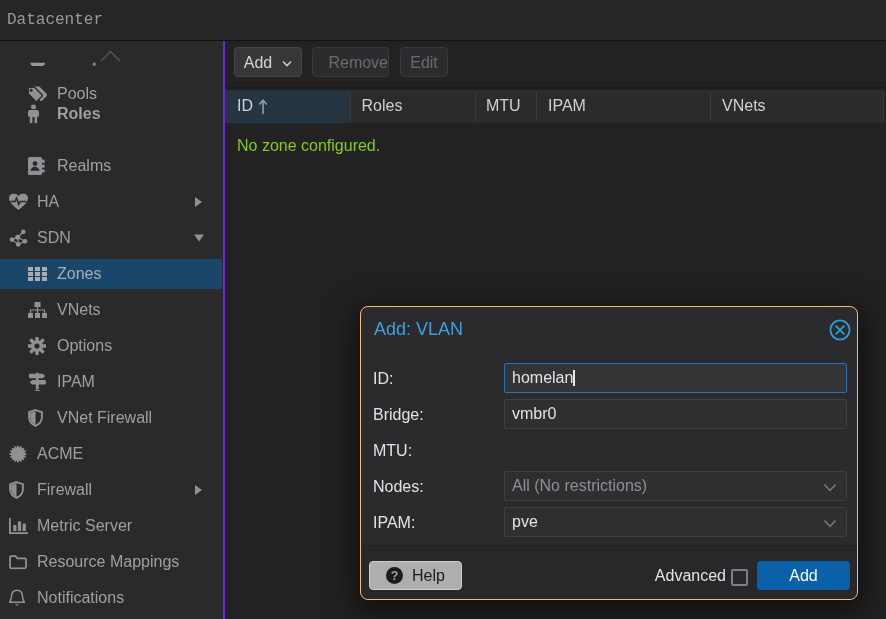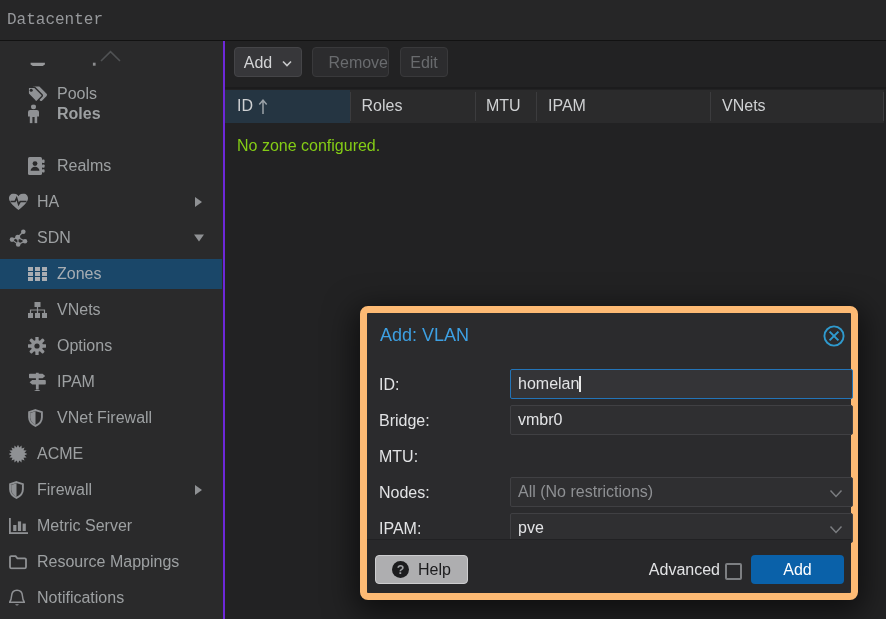--- a/index.html
+++ b/index.html
@@ -25,21 +25,21 @@
   .btn{position:absolute;top:6px;height:30px;border-radius:4px;box-sizing:border-box;
        text-align:center;line-height:29px;}
   .btn.en{background:#37373a;border:1px solid #454548;color:#d3d4d6;}
   .btn.dis{background:#2c2c2e;border:1px solid #39393b;color:#696b6e;}
   
   #ghead{left:0;top:48.5px;width:659px;height:33px;background:#2b2b2c;color:#cfd1d3;}
   #ghead .cell{position:absolute;top:0;height:33px;box-sizing:border-box;}
   #ghead .sep{position:absolute;top:2px;height:29px;width:1px;background:#3c3c3e;}
   
   #modal{left:360px;top:306px;width:498px;height:294px;background:#2b2b2d;border-radius:8px;
-         box-shadow:0 8px 30px 6px rgba(0,0,0,0.55);border:7px solid #fdba74;box-sizing:border-box;}
+         box-shadow:0 8px 30px 6px rgba(0,0,0,0.55);border:1px solid #fdba74;box-sizing:border-box;}
   #modal .title{position:absolute;left:13px;top:12px;font-size:18px;color:#3da0e3;}
   .frow{position:absolute;left:0;width:100%;height:30px;}
   .frow .flbl{position:absolute;left:12px;top:7px;color:#e2e3e5;}
   .inp{position:absolute;left:143px;top:0;width:343px;height:30px;box-sizing:border-box;
        background:#2f2f31;border:1px solid #404043;border-radius:2px;color:#e2e3e5;
        line-height:28px;padding-left:7px;}
   .inp.dim{color:#8e9093;}
   .inp.foc{background:#343437;border:1.5px solid #2374b8;line-height:27px;}
   #mfoot{position:absolute;left:0;bottom:0;width:100%;height:54px;border-top:1px solid #212123;box-sizing:border-box;background:#28282a;border-radius:0 0 8px 8px;}
   #helpbtn{position:absolute;left:8px;top:15px;width:93px;height:29px;background:#aeaeb0;

